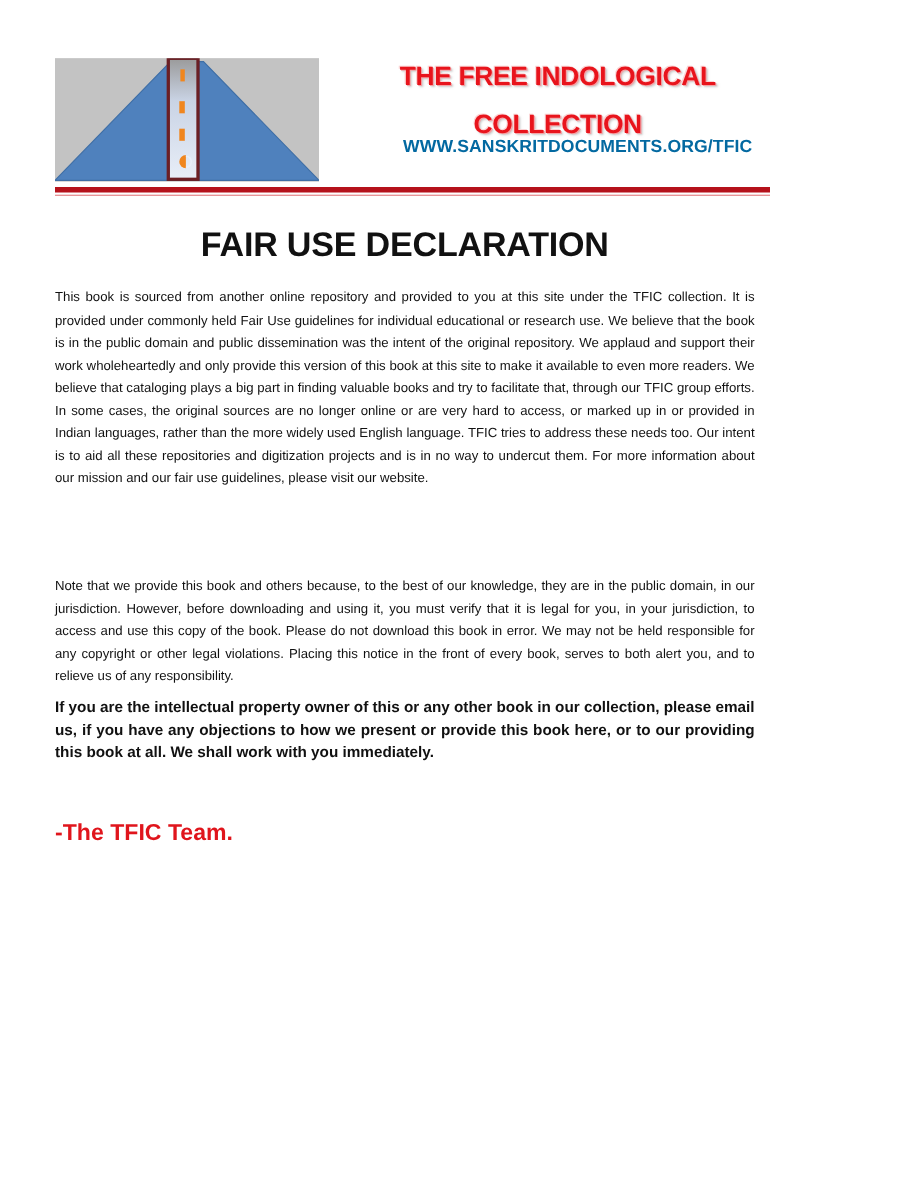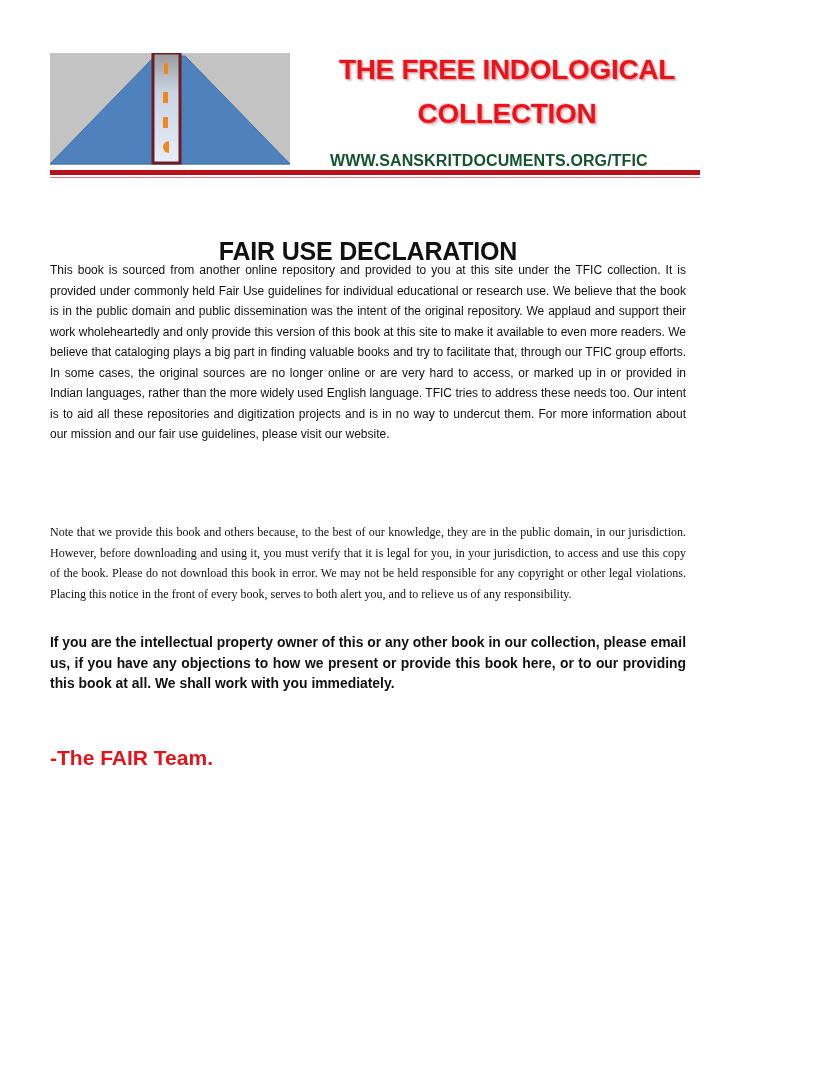--- a/index.html
+++ b/index.html
@@ -25,32 +25,32 @@
     }
     .logo svg { display: block; }
     .header-title {
       position: absolute;
       left: 330px;
       width: 354px;
       top: 48px;
       text-align: center;
       color: #e8141c;
       font-weight: bold;
-      font-size: 28px;
+      font-size: 24px;
       line-height: 44px;
       letter-spacing: -0.3px;
       text-shadow: 1px 1px 0 #f4a3a6, -1px -1px 0 #fbd4d5, 2px 2px 2px rgba(150,150,150,0.5);
     }
     .header-url {
       position: absolute;
       left: 330px;
       width: 354px;
-      top: 152px;
-      text-align: left;
-      color: #14532d;
+      top: 125px;
+      text-align: right;
+      color: #0369a1;
       font-weight: bold;
       font-size: 16px;
       letter-spacing: 0.1px;
     }
     .rule-thick {
       position: absolute;
       left: 50px;
       top: 170px;
       width: 650px;
       height: 5px;
@@ -64,37 +64,36 @@
       height: 1px;
       background: #e27a7e;
     }
     .doc-title {
       position: absolute;
       left: 50px;
       width: 636px;
       top: 205px;
       text-align: center;
       font-weight: bold;
-      font-size: 25px;
+      font-size: 31px;
       color: #111111;
       letter-spacing: -0.2px;
-      margin-top: 32px;
     }
     .para {
       position: absolute;
       left: 50px;
       width: 636px;
       font-size: 12px;
       line-height: 20.5px;
       text-align: justify;
       color: #111111;
       margin: 0;
     }
     .para.p1 { top: 260px; }
-    .para.p2 { top: 522px; font-family: Liberation Serif, serif; }
+    .para.p2 { top: 522px; }
     .para.p3 { top: 632px; font-weight: bold; font-size: 13.9px; }
     .signature {
       position: absolute;
       left: 50px;
       top: 746px;
       color: #e0151c;
       font-weight: bold;
       font-size: 21px;
     }
   </style>
@@ -126,13 +125,13 @@
 
 <div class="rule-thick"></div>
 <div class="rule-thin"></div>
 
 <div class="doc-title">FAIR USE DECLARATION</div>
 
 <p class="para p1">This book is sourced from another online repository and provided to you at this site under the TFIC collection. It is provided under commonly held Fair Use guidelines for individual educational or research use. We believe that the book is in the public domain and public dissemination was the intent of the original repository. We applaud and support their work wholeheartedly and only provide this version of this book at this site to make it available to even more readers. We believe that cataloging plays a big part in finding valuable books and try to facilitate that, through our TFIC group efforts. In some cases, the original sources are no longer online or are very hard to access, or marked up in or provided in Indian languages, rather than the more widely used English language. TFIC tries to address these needs too. Our intent is to aid all these repositories and digitization projects and is in no way to undercut them. For more information about our mission and our fair use guidelines, please visit our website.</p>
 <p class="para p2">Note that we provide this book and others because, to the best of our knowledge, they are in the public domain, in our jurisdiction. However, before downloading and using it, you must verify that it is legal for you, in your jurisdiction, to access and use this copy of the book. Please do not download this book in error. We may not be held responsible for any copyright or other legal violations. Placing this notice in the front of every book, serves to both alert you, and to relieve us of any responsibility.</p>
 <p class="para p3">If you are the intellectual property owner of this or any other book in our collection, please email us, if you have any objections to how we present or provide this book here, or to our providing this book at all. We shall work with you immediately.</p>
 
-<div class="signature">-The FAIR Team.</div>
+<div class="signature">-The TFIC Team.</div>
 
 </body></html>

